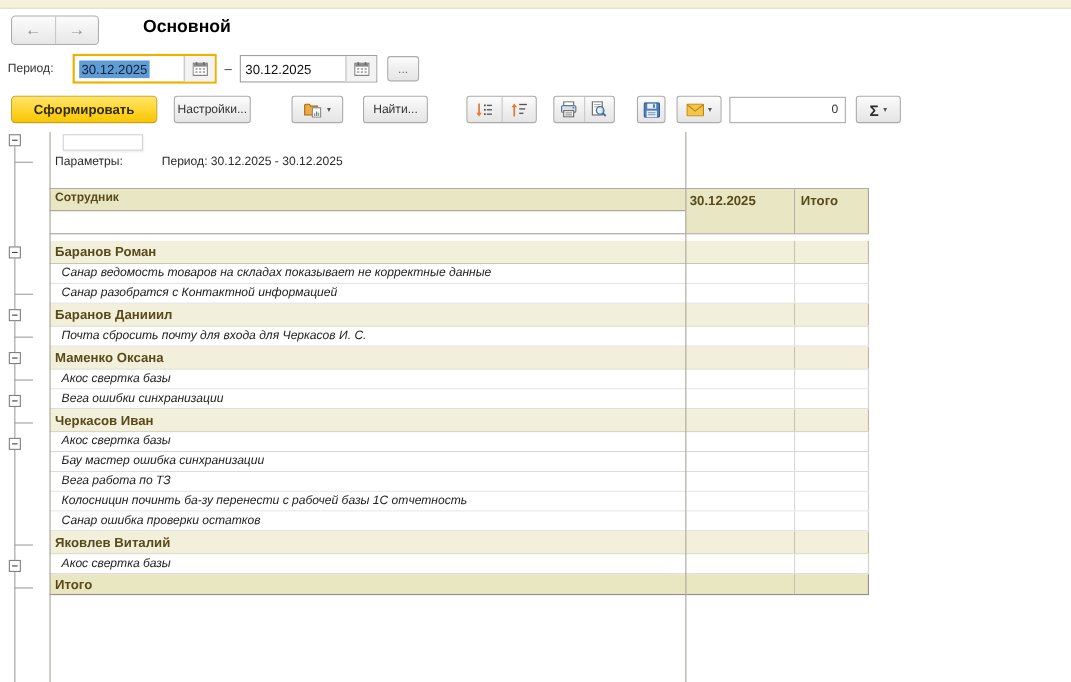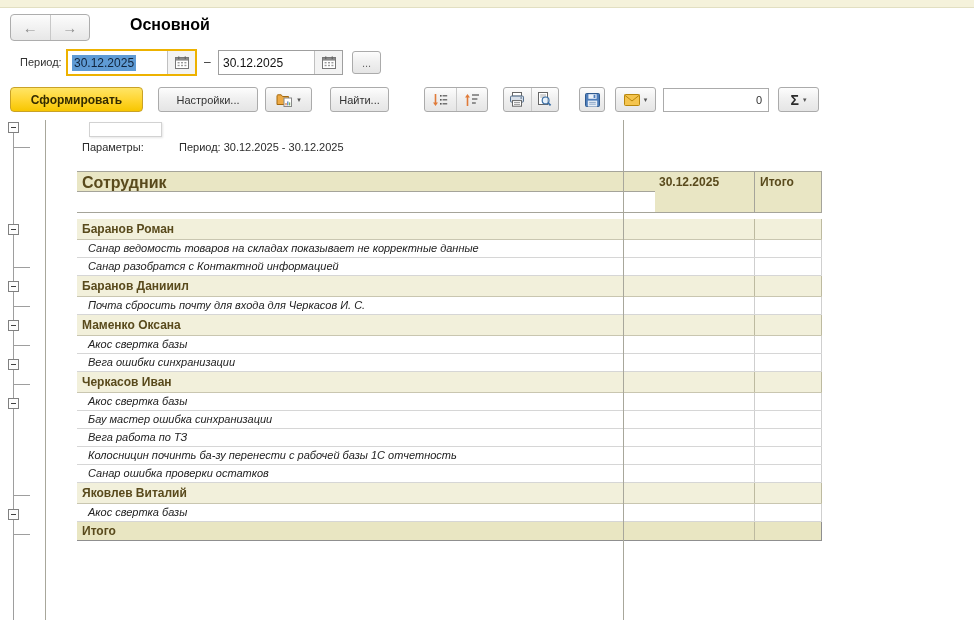--- a/index.html
+++ b/index.html
@@ -6,58 +6,58 @@
   .app{position:relative;width:974px;height:620px;background:#fff;overflow:hidden;
        font-family:"Liberation Sans","DejaVu Sans",sans-serif;font-size:11px;color:#222;}
   .top-strip{position:absolute;left:0;top:0;width:974px;height:7px;background:#F5F2DB;border-bottom:1px solid #E2DFC2;}
   
   .nav-group{position:absolute;left:10px;top:14px;width:80px;height:27px;border:1px solid #ADADAD;border-radius:4px;
              background:linear-gradient(#FCFCFC,#E7E7E7);display:flex;box-sizing:border-box;}
   .nav-half{flex:1;display:flex;align-items:center;justify-content:center;color:#8F8F8F;font-size:15px;font-weight:bold;cursor:default;}
   .nav-half + .nav-half{border-left:1px solid #C8C8C8;}
   .page-title{position:absolute;left:130px;top:16px;font-size:16px;font-weight:bold;color:#000;}
   
-  .period-label{position:absolute;left:20px;top:56px;color:#333;}
+  .period-label{position:absolute;left:7px;top:56px;color:#333;}
   .field{position:absolute;display:flex;align-items:stretch;background:#fff;box-sizing:border-box;}
   .f-from{left:66px;top:49px;width:131px;height:27px;border:2px solid #EDB200;}
   .f-to{left:218px;top:50px;width:125px;height:25px;border:1px solid #9F9F9F;}
   .f-text{flex:1;display:flex;align-items:center;padding-left:4px;font-size:12px;color:#111;white-space:nowrap;overflow:hidden;}
   .sel{background:#5F9BD5;color:#10233B;padding:1px 2px;}
   .cal-btn{width:27px;border-left:1px solid #C0C0C0;background:#F3F3F3;display:flex;align-items:center;justify-content:center;}
   .dash{position:absolute;left:204px;top:55px;color:#333;font-size:12px;}
   
   .btn{position:absolute;display:flex;align-items:center;justify-content:center;border:1px solid #ABABAB;border-radius:3px;
        background:linear-gradient(#FDFDFD,#F0F0F0 45%,#E5E5E5);box-sizing:border-box;color:#333;cursor:default;white-space:nowrap;}
   .btn-dots{left:352px;top:51px;width:29px;height:23px;color:#666;}
   .btn-generate{left:10px;top:87px;width:133px;height:25px;border:1px solid #C9A227;border-radius:4px;
        background:linear-gradient(#FFE566,#FFD633 50%,#F7C600);font-weight:bold;font-size:12px;color:#332B00;}
-  .btn-settings{left:158px;top:87px;width:100px;height:25px;}
+  .btn-settings{left:158px;top:87px;width:70px;height:25px;}
   .btn-attach{left:265px;top:87px;width:47px;height:25px;gap:4px;}
   .btn-find{left:330px;top:87px;width:59px;height:25px;}
   .btn-sort{left:424px;top:87px;width:64px;height:25px;padding:0;}
   .btn-print{left:503px;top:87px;width:56px;height:25px;padding:0;}
   .btn-save{left:579px;top:87px;width:26px;height:25px;}
   .btn-mail{left:615px;top:87px;width:41px;height:25px;gap:4px;}
   .btn-sigma{left:778px;top:87px;width:41px;height:25px;gap:4px;font-weight:bold;font-size:14px;color:#2B2B2B;}
   .seg{flex:1;height:100%;display:flex;align-items:center;justify-content:center;}
   .seg + .seg{border-left:1px solid #C9C9C9;}
   .dd{font-size:7px;color:#555;}
   .counter{position:absolute;left:663px;top:88px;width:106px;height:24px;border:1px solid #ABABAB;background:#fff;
            box-sizing:border-box;display:flex;align-items:center;justify-content:flex-end;padding-right:6px;color:#333;}
   
-  .grid{position:absolute;left:45px;top:120px;width:745px;margin-left:32px;}
+  .grid{position:absolute;left:45px;top:120px;width:745px;}
   .r-pre{position:relative;height:51px;}
   .cursor-box{position:absolute;left:12px;top:2px;width:71px;height:13px;background:#fff;border:1px solid #D2D2D2;
               box-shadow:1px 1px 2px rgba(0,0,0,0.10);}
   .params{position:absolute;left:0;top:21px;width:100%;color:#2B2B2B;}
   .p-label{position:absolute;left:5px;white-space:nowrap;}
   .p-value{position:absolute;left:102px;white-space:nowrap;}
   .r-head{display:flex;height:42px;border-top:1px solid #A5A49A;border-bottom:1px solid #A5A49A;box-sizing:border-box;}
   .hc1{width:578px;box-sizing:border-box;}
-  .hcell{height:20px;background:#E9E6C4;font-weight:bold;font-size:16px;color:#594A1C;
+  .hcell{height:20px;background:#E9E6C4;font-weight:bold;font-size:11px;color:#594A1C;
          padding:2px 0 0 5px;box-sizing:border-box;border-bottom:1px solid #A5A49A;white-space:nowrap;overflow:hidden;}
   .hcell.b{height:20px;border-bottom:none;background:#ECE9CD;}
   .hc2{width:100px;background:#E9E6C4;font-weight:bold;font-size:12px;color:#594A1C;padding:3px 0 0 4px;
        box-sizing:border-box;border-right:1px solid #A5A49A;}
   .hc3{width:67px;background:#E9E6C4;font-weight:bold;font-size:12px;color:#594A1C;padding:3px 0 0 5px;
        box-sizing:border-box;border-right:1px solid #A5A49A;}
   .r-gap{height:6px;}
   .row{display:flex;box-sizing:border-box;}
   .row .c1{width:578px;box-sizing:border-box;white-space:nowrap;overflow:hidden;}
   .row .c2{width:100px;box-sizing:border-box;}

